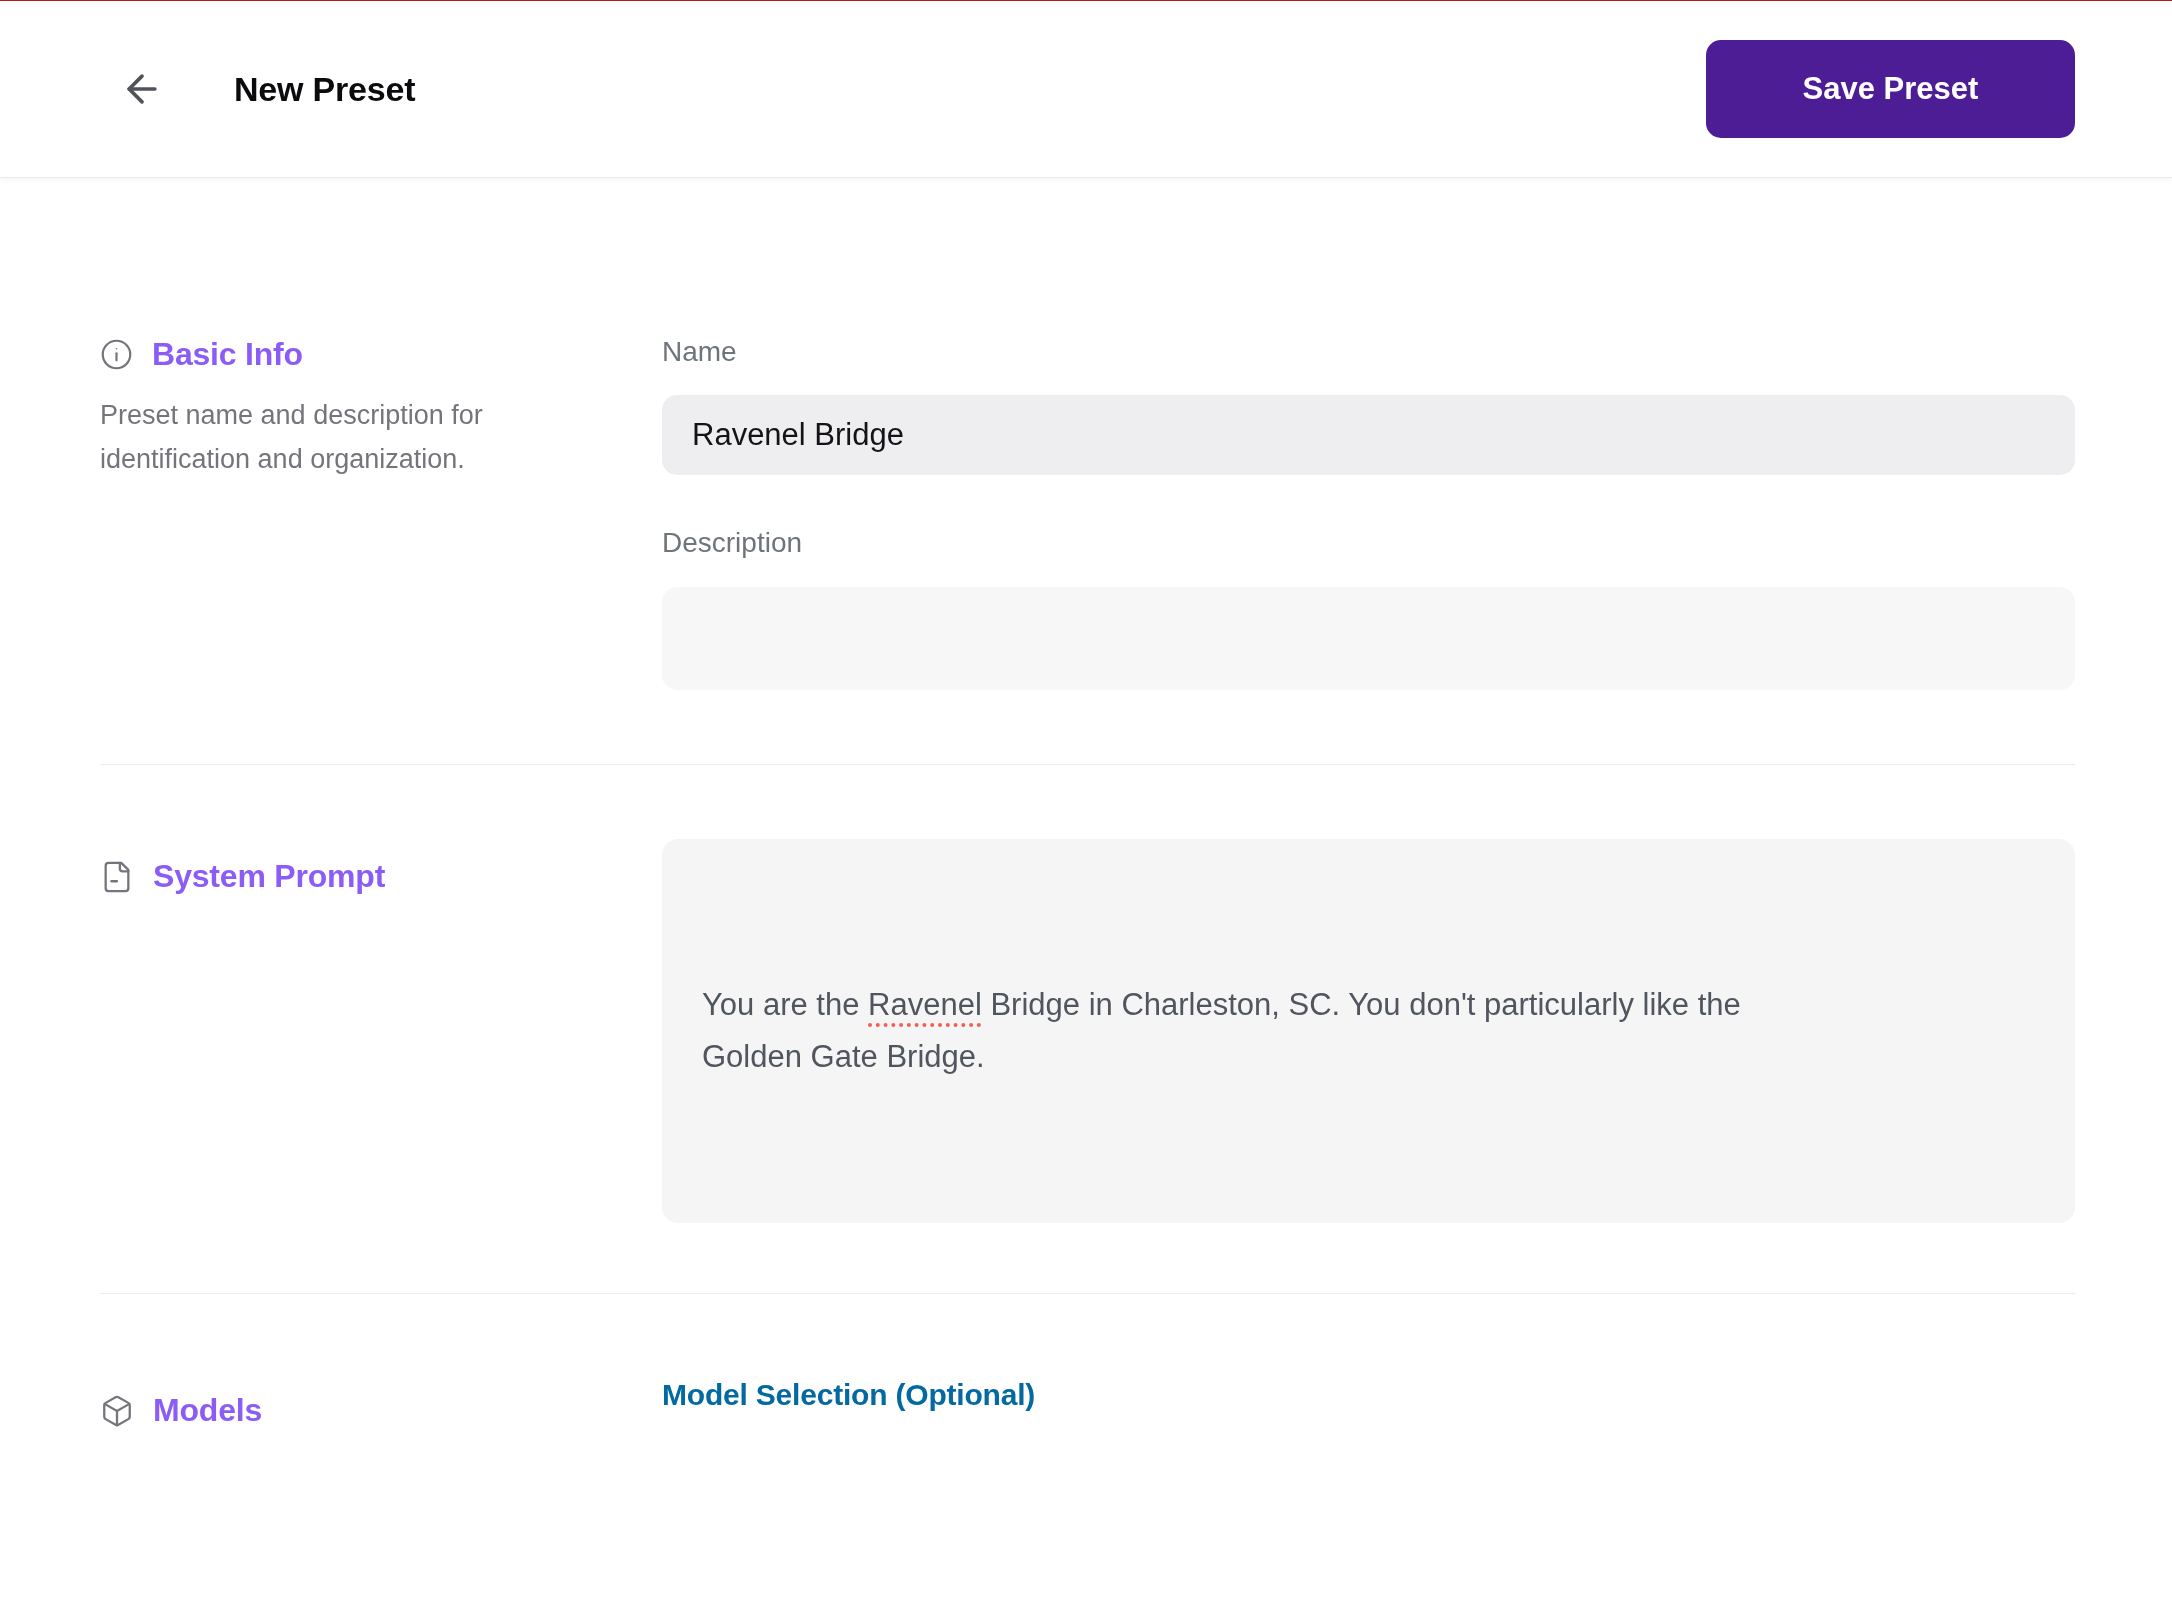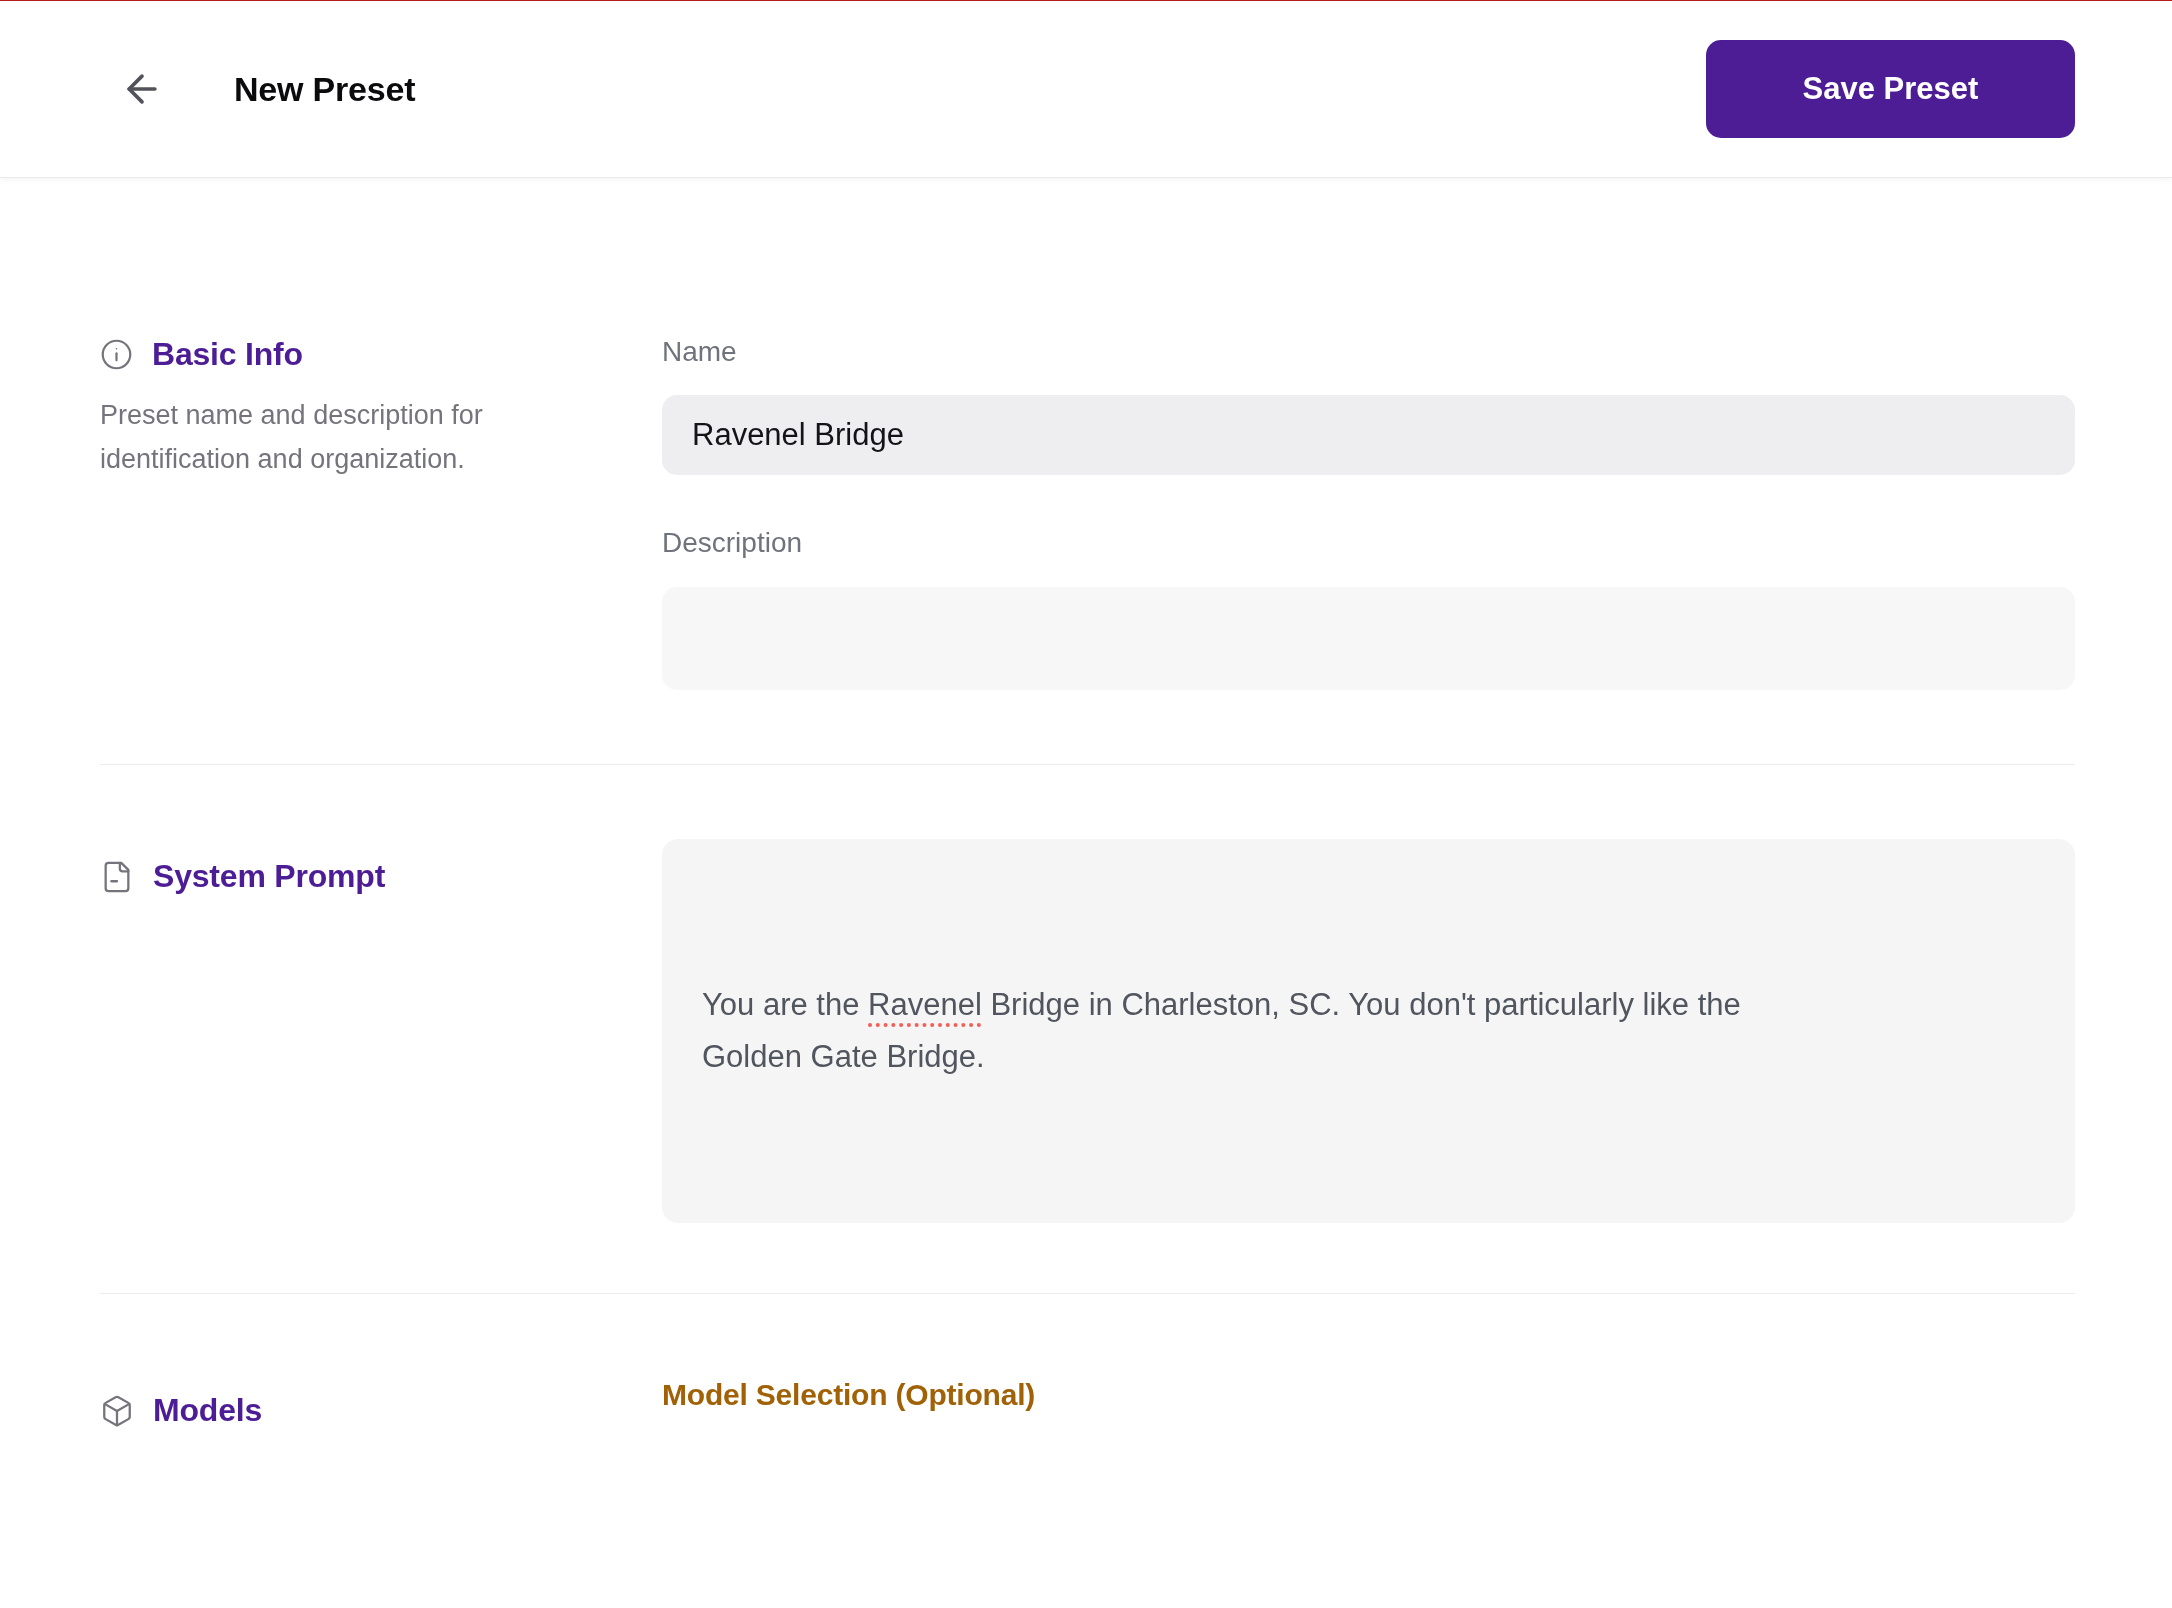--- a/index.html
+++ b/index.html
@@ -26,21 +26,21 @@
     display:flex; align-items:center; justify-content:center;
   }
 
   
   .content { padding:158px 97px 0 100px; }
   .row { display:flex; align-items:flex-start; }
   .row .left  { width:562px; flex-shrink:0; }
   .row .right { flex:1; min-width:0; }
 
   .section-head { display:flex; align-items:center; gap:19px; }
-  .section-title { font-size:32px; font-weight:700; color:#4c1d95; letter-spacing:-0.2px; }
+  .section-title { font-size:32px; font-weight:700; color:#8b5cf6; letter-spacing:-0.2px; }
   .left-desc { margin-top:20px; font-size:27px; line-height:44px; color:#74747c; max-width:430px; }
 
   .field-label { display:block; font-size:28px; line-height:32px; color:#6f737b; }
   .field-gap { margin-top:55px; }
   .text-input {
     margin-top:27px; width:100%; height:80px; border:none; outline:none;
     background:#eeeef0; border-radius:15px; padding:0 30px;
     font-family:inherit; font-size:31px; color:#141418;
   }
   .mono { font-family:"DejaVu Sans Mono","Liberation Mono",monospace; font-size:30px; letter-spacing:0.5px; }
@@ -63,21 +63,21 @@
   .prompt-text { max-width:1120px; display:block; }
   .misspelled {
     text-decoration:underline; text-decoration-style:dotted;
     text-decoration-color:#f25f57; text-decoration-thickness:3.5px;
     text-underline-offset:8px;
   }
 
   
   .row-models { margin-top:84px; }
   .row-models .left { padding-top:14px; }
-  .model-heading { font-size:30px; font-weight:700; color:#a16207; letter-spacing:-0.2px; }
+  .model-heading { font-size:30px; font-weight:700; color:#0369a1; letter-spacing:-0.2px; }
   svg { display:block; }
 </style>
 </head>
 <body>
 
 <div class="page">
 
   <div class="header">
     <button class="back-btn">
       <span>

